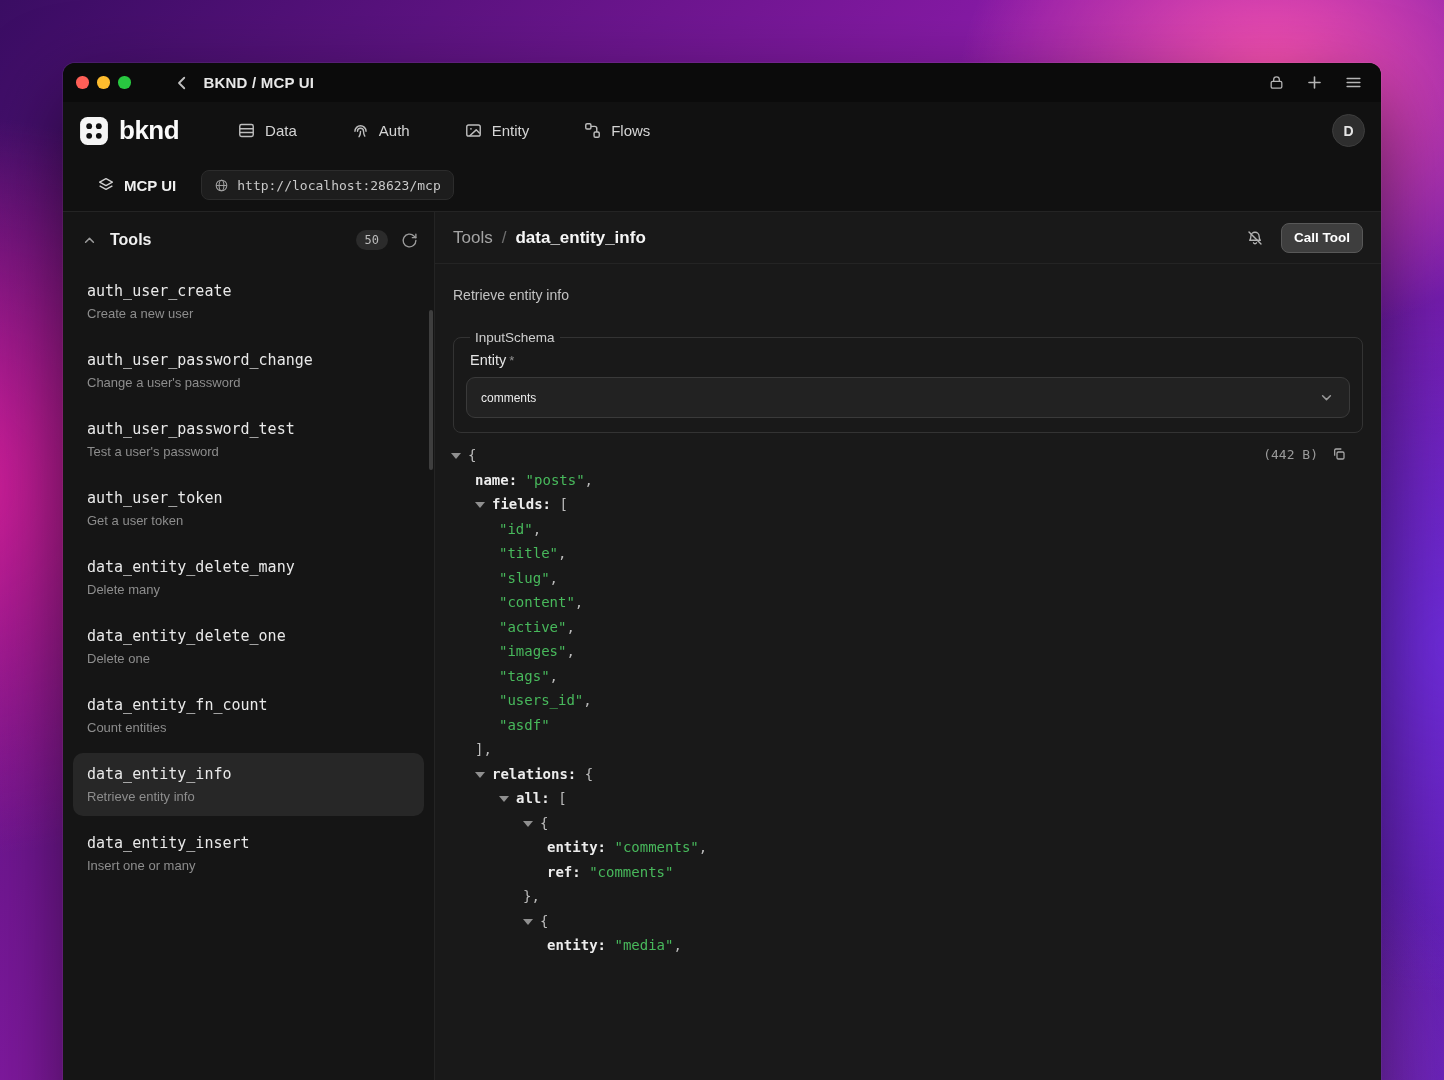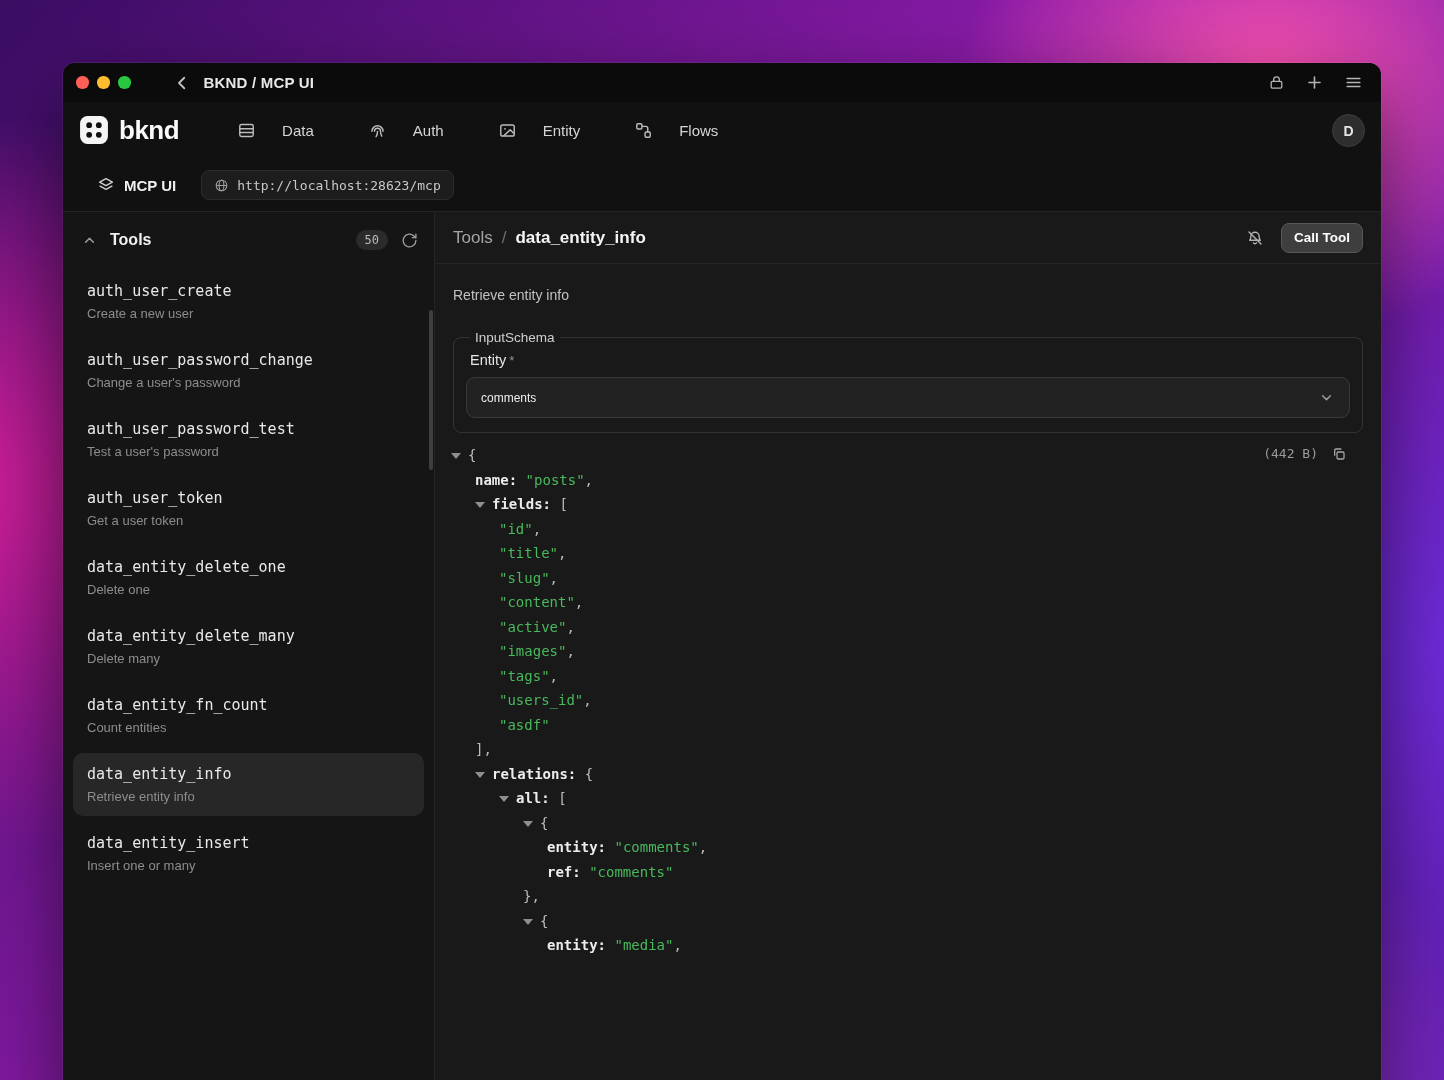--- a/index.html
+++ b/index.html
@@ -26,24 +26,24 @@
   .dot{width:12.5px;height:12.5px;border-radius:50%}
   .dot-red{background:var(--t-red,#ff5f57)}
   .dot-yellow{background:var(--t-yellow,#febc2e)}
   .dot-green{background:var(--t-green,#28c840)}
   .back-btn{margin-left:42px;color:#c0c0c0}
   .win-title{margin-left:13px;font-size:15px;font-weight:700;color:#e8e8e8;letter-spacing:.2px}
   .titlebar-right{margin-left:auto;display:flex;gap:20px;align-items:center;color:#b5b5b5}
 
   
   .appheader{height:57px;flex:0 0 57px;background:#111;display:flex;align-items:center;padding:0 16px}
-  .logo{display:flex;align-items:flex-start;gap:10px}
+  .logo{display:flex;align-items:flex-end;gap:10px}
   .logo-word{font-size:26px;font-weight:700;color:#fafafa;letter-spacing:-.5px}
   .nav{display:flex;margin-left:58px;gap:54px}
-  .nav-item{display:flex;align-items:center;gap:26px;color:#d4d4d4;font-size:15px;cursor:pointer}
+  .nav-item{display:flex;align-items:center;gap:9px;color:#d4d4d4;font-size:15px;cursor:pointer}
   .nav-item .icon{color:#bdbdbd}
   .avatar{margin-left:auto;width:33px;height:33px;border-radius:50%;background:#2e2e2e;border:1px solid #3e3e3e;
     color:#e6e6e6;font-size:14px;font-weight:700;display:flex;align-items:center;justify-content:center}
 
   
   .subheader{height:53px;flex:0 0 53px;background:#111;border-bottom:1px solid #242424;display:flex;align-items:center;padding:0 34px}
   .mcp-title{display:flex;align-items:center;gap:9px;color:#f0f0f0;font-weight:700;font-size:15px}
   .mcp-title .icon{color:#cfcfcf}
   .url-pill{margin-left:25px;height:30px;display:flex;align-items:center;gap:8px;background:#1d1d1d;border:1px solid #2c2c2c;
     border-radius:8px;padding:0 12px;color:#c9c9c9;font-family:"DejaVu Sans Mono",monospace;font-size:13px}
@@ -88,21 +88,21 @@
   .select{height:41px;margin-top:9px;background:#222;border:1px solid #3a3a3a;border-radius:9px;display:flex;
     align-items:center;justify-content:space-between;padding:0 14px;color:#ededed;font-size:12px;cursor:pointer}
   .select .icon{color:#9a9a9a}
 
   .tabs{display:flex;gap:23px;padding-left:34px;margin-top:27px}
   .tab{font-family:"DejaVu Sans Mono",monospace;font-size:15px;color:#8c8c8c;padding-bottom:8px;
     border-bottom:2px solid transparent;cursor:pointer}
   .tab.active{color:#f2f2f2;border-bottom-color:#eaeaea}
 
   .result{position:relative;margin-top:10px;font-family:"DejaVu Sans Mono",monospace;font-size:14px;color:#cfcfcf}
-  .result-meta{position:absolute;top:3px;right:34px;display:flex;align-items:flex-start;gap:13px;color:#9a9a9a;font-size:13px}
+  .result-meta{position:absolute;top:3px;right:34px;display:flex;align-items:center;gap:13px;color:#9a9a9a;font-size:13px}
   .result-meta .icon{color:#a8a8a8;cursor:pointer}
   .json-line{line-height:24.5px;white-space:pre}
   .caret{display:inline-block;width:17px}
   .caret::before{content:"";display:inline-block;border-left:5px solid transparent;border-right:5px solid transparent;
     border-top:6px solid #8f8f8f;margin-bottom:1px}
   .tk-key{color:#ececec;font-weight:700}
   .tk-str{color:var(--green,#48b95c)}
   .tk-punc{color:#bcbcbc}
 </style>
 </head>
@@ -250,26 +250,26 @@
    </div>
           <div class="tool-item">
      <div class="tool-name">auth_user_password_test</div>
      <div class="tool-desc">Test a user's password</div>
    </div>
           <div class="tool-item">
      <div class="tool-name">auth_user_token</div>
      <div class="tool-desc">Get a user token</div>
    </div>
           <div class="tool-item">
+     <div class="tool-name">data_entity_delete_many</div>
+     <div class="tool-desc">Delete many</div>
+   </div>
+          <div class="tool-item">
      <div class="tool-name">data_entity_delete_one</div>
      <div class="tool-desc">Delete one</div>
-   </div>
-          <div class="tool-item">
-     <div class="tool-name">data_entity_delete_many</div>
-     <div class="tool-desc">Delete many</div>
    </div>
           <div class="tool-item">
      <div class="tool-name">data_entity_fn_count</div>
      <div class="tool-desc">Count entities</div>
    </div>
           <div class="tool-item selected">
      <div class="tool-name">data_entity_info</div>
      <div class="tool-desc">Retrieve entity info</div>
    </div>
           <div class="tool-item">

